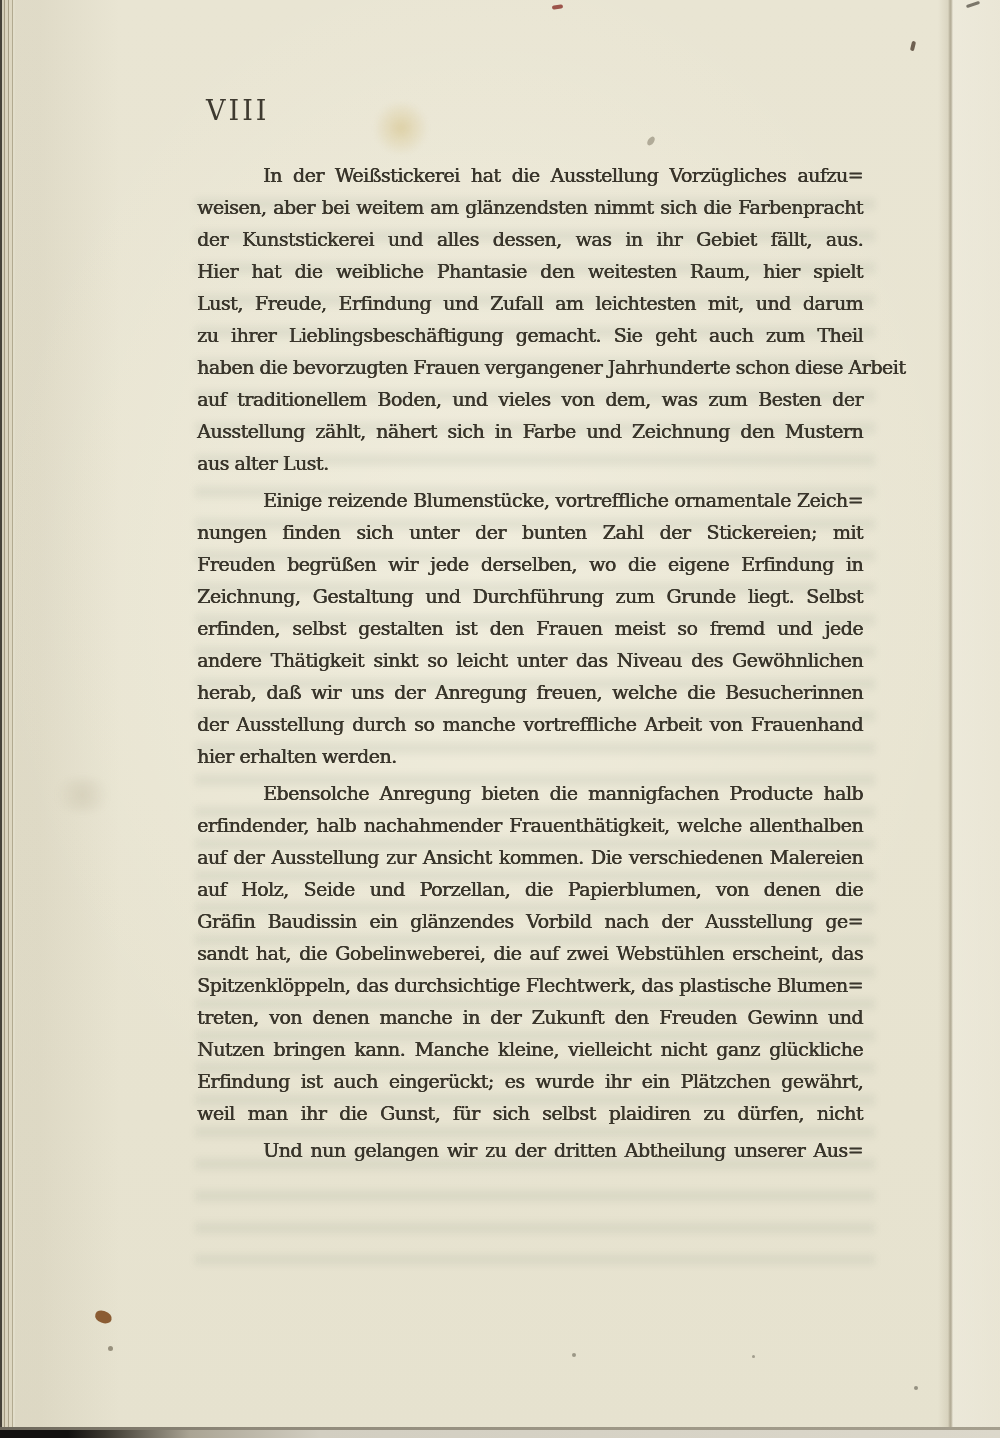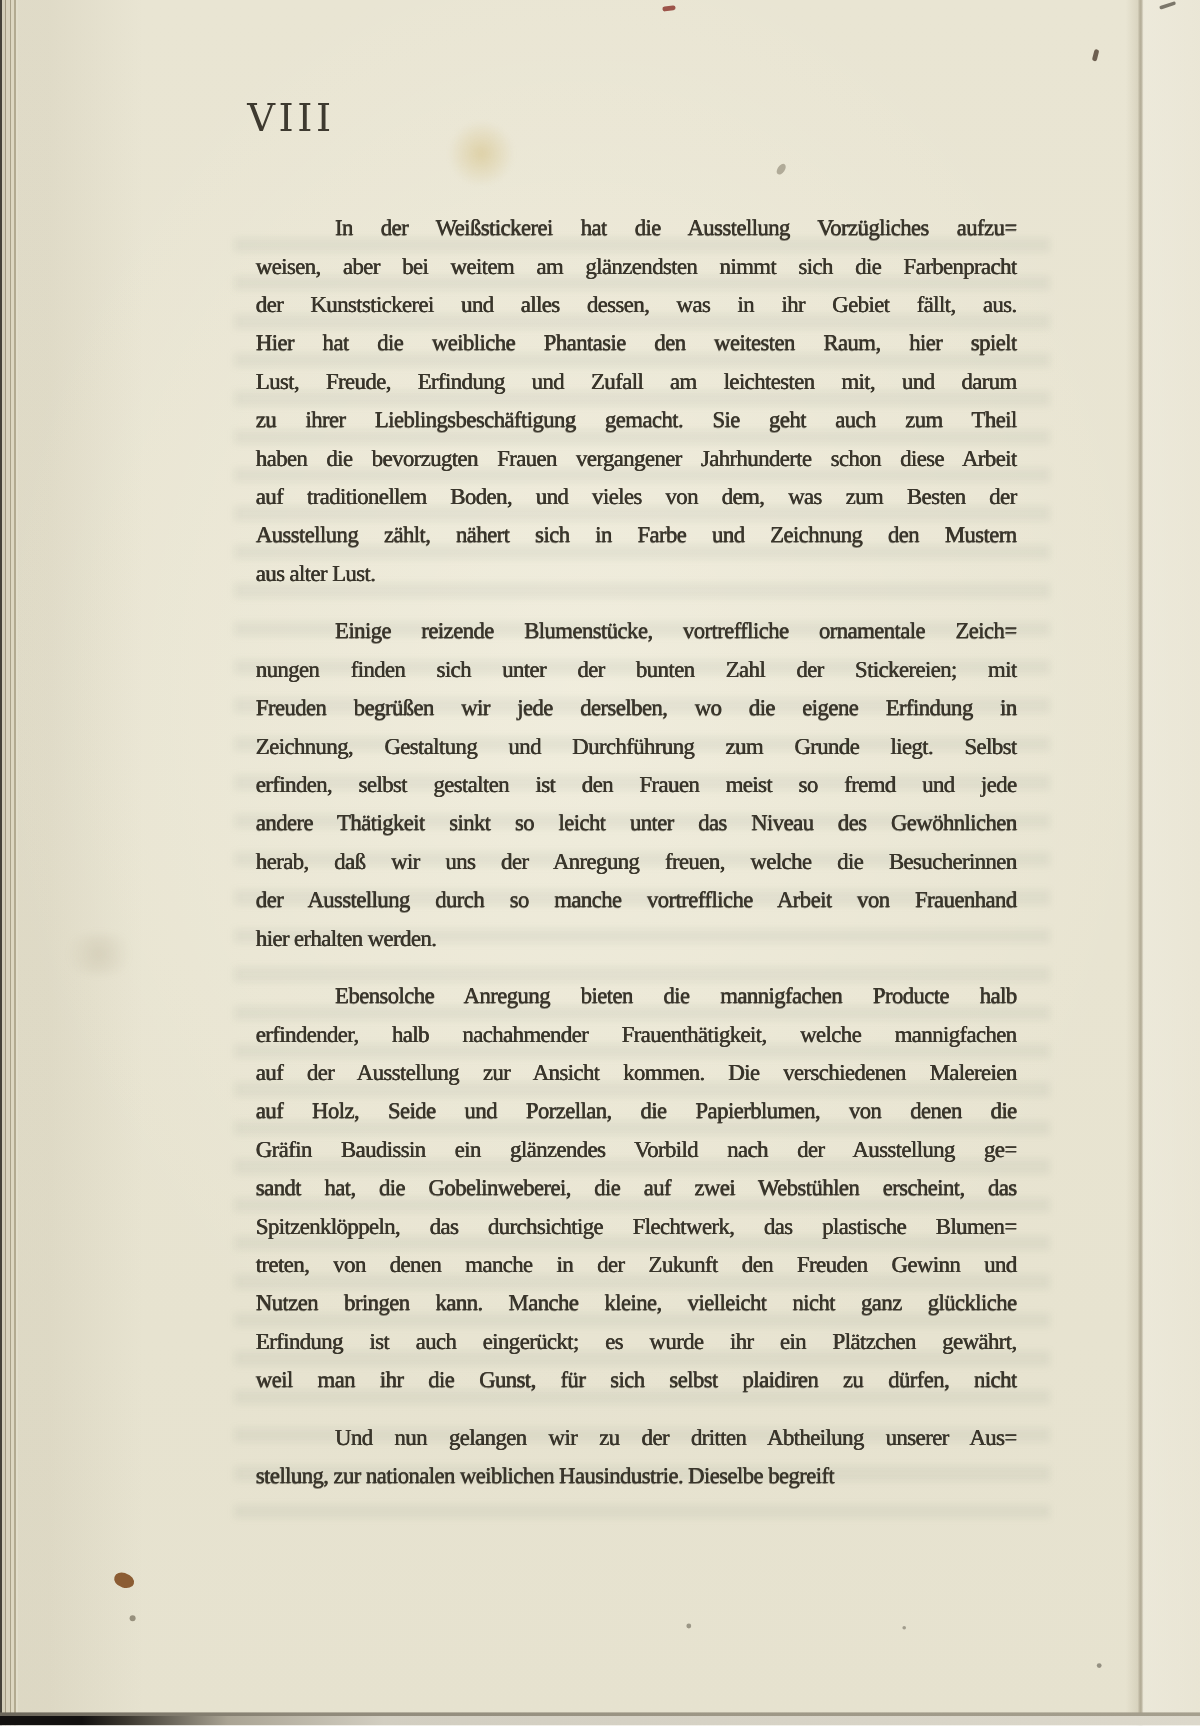--- a/index.html
+++ b/index.html
@@ -43,32 +43,32 @@
   .showthrough {
     position: absolute; left: 195px; top: 185px; width: 680px; height: 1080px;
     background: repeating-linear-gradient(180deg,
       rgba(0,0,0,0) 0 13px,
       rgba(110,125,110,0.085) 13px 25px,
       rgba(0,0,0,0) 25px 32px);
     filter: blur(3px);
     pointer-events: none;
   }
   .pagenum {
-    position: absolute; left: 206px; top: 79px;
-    font-size: 32px; letter-spacing: 3px;
+    position: absolute; left: 206px; top: 95px;
+    font-size: 27px; letter-spacing: 3px;
     color: #3e3a30;
   }
   .textblock {
     position: absolute; left: 197px; top: 159px; width: 666px;
     color: #39352b;
     font-size: 19px;
     letter-spacing: -0.5px;
     text-shadow: 0.45px 0 0 #39352b, 0 0.25px 0 rgba(57,53,43,0.55);
   }
-  .para { margin: 16px; padding: 0; font-family: Liberation Serif, serif; }
+  .para { margin: 0; padding: 0; }
   .para + .para { margin-top: 5px; }
   .line {
     display: block;
     height: 32px; line-height: 32px;
     white-space: nowrap;
     text-align: justify;
     text-align-last: justify;
   }
   .line.first { padding-left: 66px; }
   .line.last  { text-align-last: left; }
@@ -147,35 +147,34 @@
       <span class="line">Zeichnung, Gestaltung und Durchführung zum Grunde liegt. Selbst</span>
       <span class="line">erfinden, selbst gestalten ist den Frauen meist so fremd und jede</span>
       <span class="line">andere Thätigkeit sinkt so leicht unter das Niveau des Gewöhnlichen</span>
       <span class="line">herab, daß wir uns der Anregung freuen, welche die Besucherinnen</span>
       <span class="line">der Ausstellung durch so manche vortreffliche Arbeit von Frauenhand</span>
       <span class="line last">hier erhalten werden.</span>
     </p>
 
     <p class="para">
       <span class="line first">Ebensolche Anregung bieten die mannigfachen Producte halb</span>
-      <span class="line">erfindender, halb nachahmender Frauenthätigkeit, welche mannigfachen</span>
+      <span class="line">erfindender, halb nachahmender Frauenthätigkeit, welche allenthalben</span>
       <span class="line">auf der Ausstellung zur Ansicht kommen. Die verschiedenen Malereien</span>
       <span class="line">auf Holz, Seide und Porzellan, die Papierblumen, von denen die</span>
       <span class="line">Gräfin Baudissin ein glänzendes Vorbild nach der Ausstellung ge=</span>
       <span class="line">sandt hat, die Gobelinweberei, die auf zwei Webstühlen erscheint, das</span>
       <span class="line">Spitzenklöppeln, das durchsichtige Flechtwerk, das plastische Blumen=</span>
       <span class="line">treten, von denen manche in der Zukunft den Freuden Gewinn und</span>
       <span class="line">Nutzen bringen kann. Manche kleine, vielleicht nicht ganz glückliche</span>
       <span class="line">Erfindung ist auch eingerückt; es wurde ihr ein Plätzchen gewährt,</span>
       <span class="line">weil man ihr die Gunst, für sich selbst plaidiren zu dürfen, nicht</span>
     </p>
 
     <p class="para">
       <span class="line first">Und nun gelangen wir zu der dritten Abtheilung unserer Aus=</span>
-      <span class="line last">stellung, zur nationalen weiblichen Hausindustrie. Dieselbe begreift</span>
     </p>
 
   </div>
 
   <div class="bottom-line"></div>
   <div class="bottom-under"></div>
 
 </div>
 
 </body></html>

